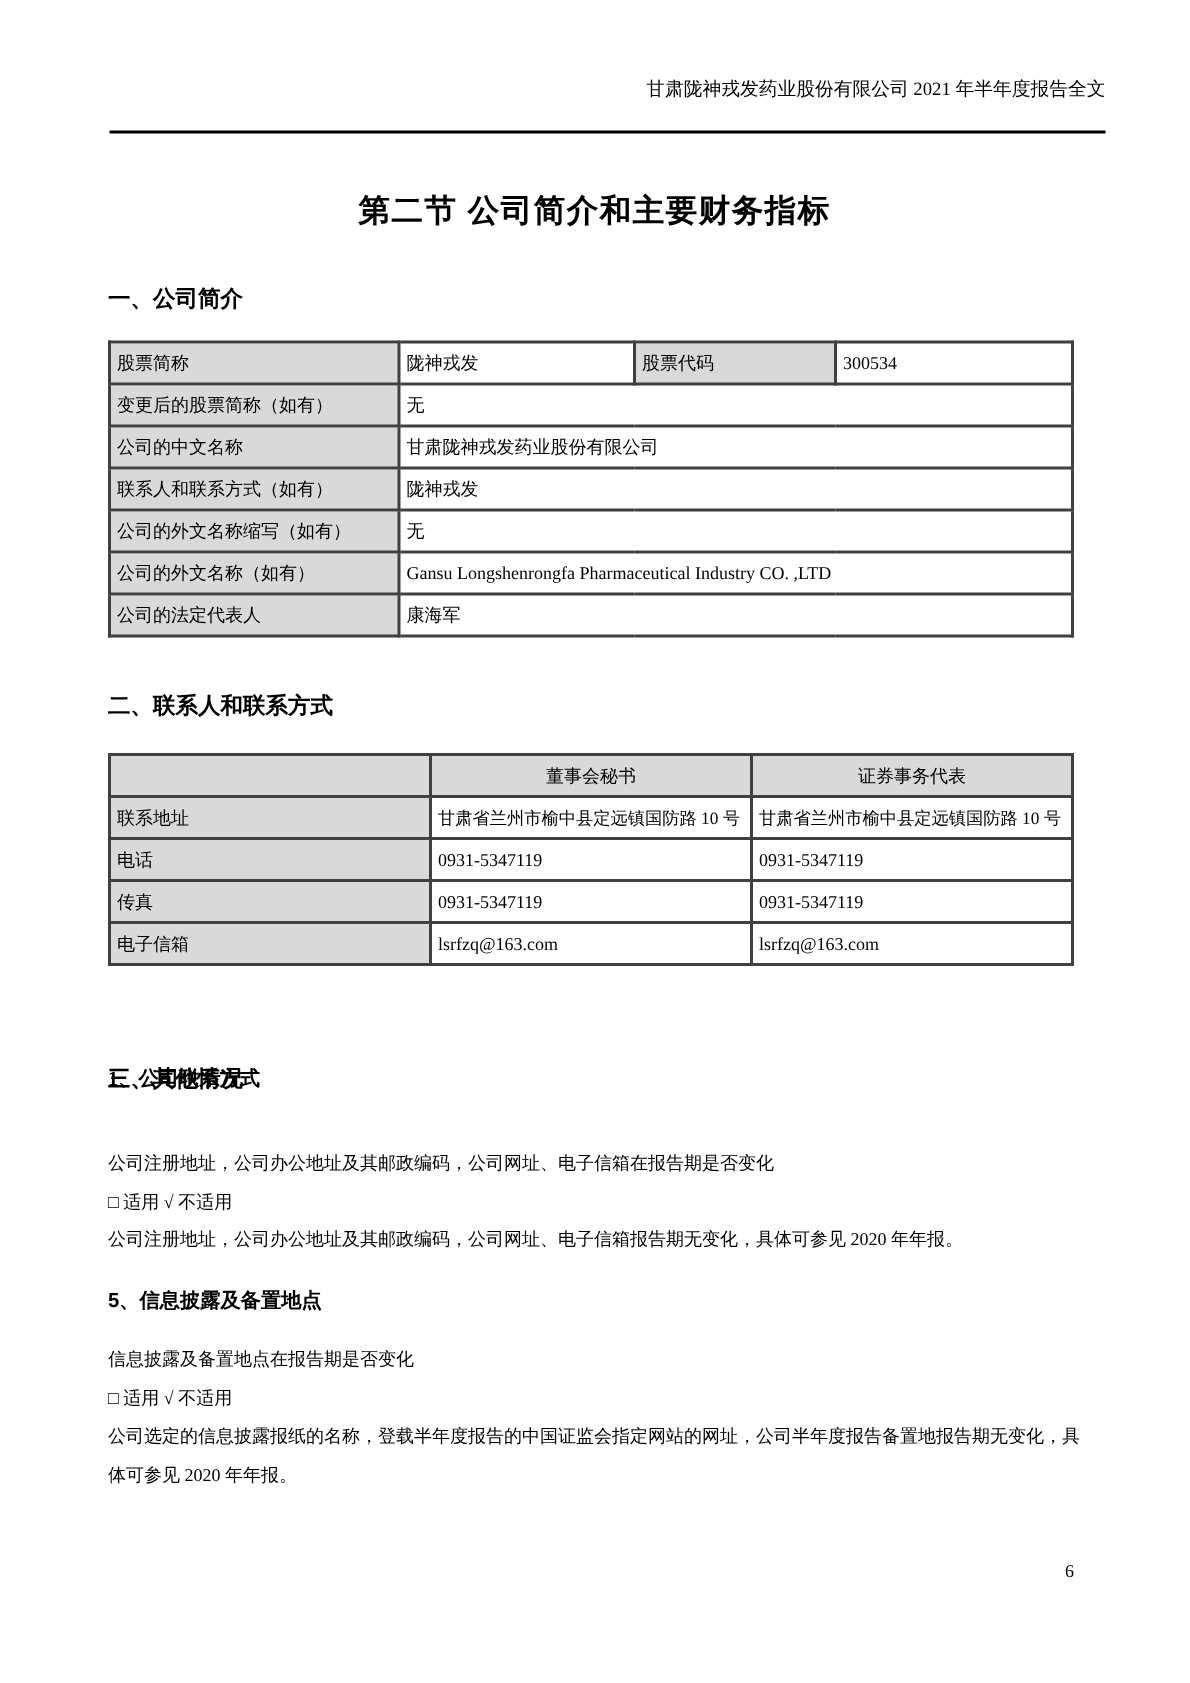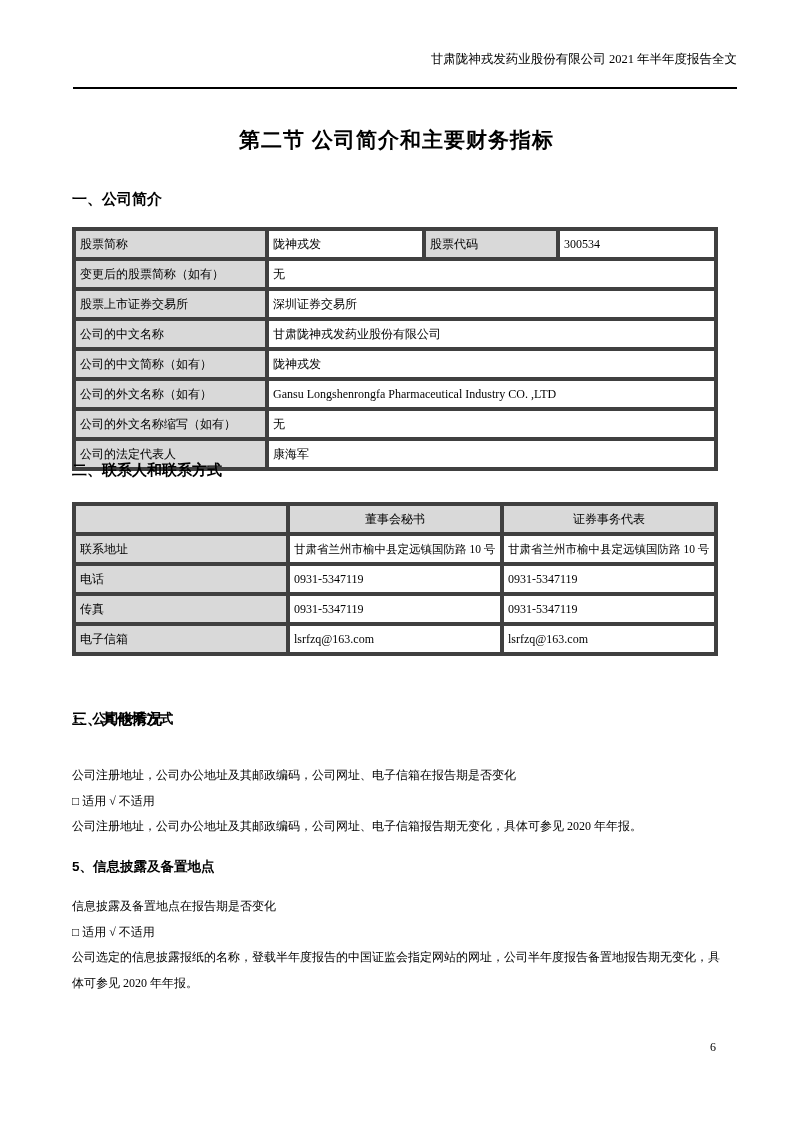--- a/index.html
+++ b/index.html
@@ -40,21 +40,21 @@
     position:absolute; left:72px; width:648px;
     font-size:12px; line-height:26px; text-align:justify;
   }
   table.doc-table {
     position:absolute; left:72px;
     border-collapse:collapse; table-layout:fixed;
     width:642px;
     font-size:12px;
   }
   table.doc-table td {
-    border:4px solid #404040;
+    border:2px solid #404040;
     height:26px;
     padding:0 4px;
     overflow:hidden;
     white-space:nowrap;
     vertical-align:middle;
   }
   td.shade { background:#d9d9d9; }
   td.center { text-align:center; }
   .contact-val { font-size:11.5px; }
   .page-number {
@@ -86,38 +86,34 @@
       <td class="shade">股票简称</td>
       <td>陇神戎发</td>
       <td class="shade">股票代码</td>
       <td>300534</td>
     </tr>
     <tr>
       <td class="shade">变更后的股票简称（如有）</td>
       <td colspan="3">无</td>
     </tr>
     <tr>
-      <td class="shade">股票上市证券交易所</td>
-      <td colspan="3">深圳证券交易所</td>
-    </tr>
-    <tr>
       <td class="shade">公司的中文名称</td>
       <td colspan="3">甘肃陇神戎发药业股份有限公司</td>
     </tr>
     <tr>
-      <td class="shade">公司的中文简称（如有）</td>
+      <td class="shade">联系人和联系方式（如有）</td>
       <td colspan="3">陇神戎发</td>
+    </tr>
+    <tr>
+      <td class="shade">公司的外文名称缩写（如有）</td>
+      <td colspan="3">无</td>
     </tr>
     <tr>
       <td class="shade">公司的外文名称（如有）</td>
       <td colspan="3">Gansu Longshenrongfa Pharmaceutical Industry CO. ,LTD</td>
-    </tr>
-    <tr>
-      <td class="shade">公司的外文名称缩写（如有）</td>
-      <td colspan="3">无</td>
     </tr>
     <tr>
       <td class="shade">公司的法定代表人</td>
       <td colspan="3">康海军</td>
     </tr>
   </tbody>
     </table>
 
   <div class="sec-heading" style="top:461px;">二、联系人和联系方式</div>
 

